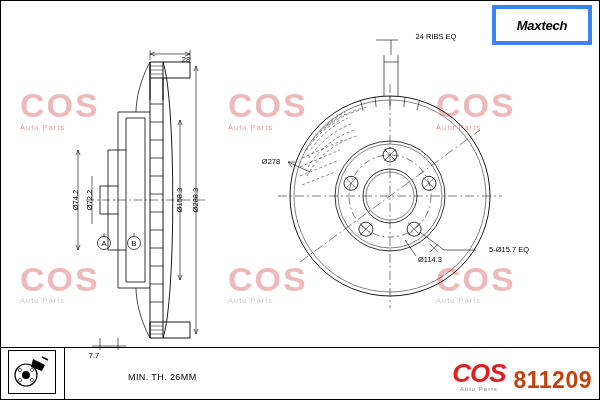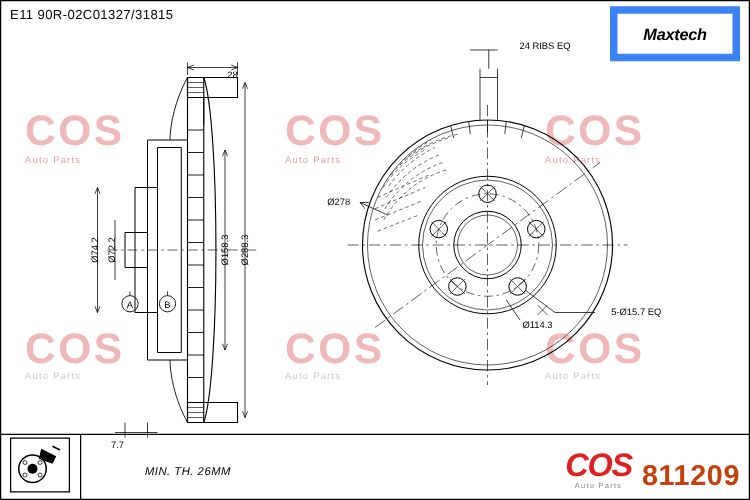--- a/index.html
+++ b/index.html
@@ -4,26 +4,26 @@
 <style>
   html,body{margin:0;padding:0;background:#fff;}
   body{width:600px;height:400px;overflow:hidden;font-family:"Liberation Sans",sans-serif;}
   #page{position:relative;width:600px;height:400px;background:#fff;box-sizing:border-box;}
   .frame{position:absolute;left:0;top:0;width:600px;height:400px;border:1px solid #000;box-sizing:border-box;}
   .wm{position:absolute;pointer-events:none;user-select:none;}
   .wm .big{font-size:34px;font-weight:bold;color:#f0b9b9;letter-spacing:2px;line-height:1;}
   .wm .sub{font-size:7.5px;color:#d9a3a3;letter-spacing:1px;margin-top:1px;}
   .wm .sub2{font-size:7.5px;color:#c9c9d6;letter-spacing:1px;}
   .partno-top{position:absolute;left:8px;top:6px;font-size:10.5px;color:#000;letter-spacing:0.3px;}
-  .logo-box{position:absolute;right:8px;top:5px;width:92px;height:32px;border:6px solid #3b82f6;background:#fff;display:flex;align-items:center;justify-content:center;}
+  .logo-box{position:absolute;right:8px;top:5px;width:92px;height:32px;border:4px solid #3b82f6;background:#fff;display:flex;align-items:center;justify-content:center;}
   .logo-box .mk{font-size:13px;font-weight:bold;font-style:italic;color:#000;letter-spacing:-0.2px;}
   .footer-line{position:absolute;left:0;right:0;bottom:52px;border-top:1px solid #000;}
   .vline{position:absolute;border-left:1px solid #000;}
   .icon-box{position:absolute;left:8px;bottom:6px;width:46px;height:42px;border:1px solid #000;background:#fff;}
-  .minth{position:absolute;left:116px;bottom:18px;font-size:9px;letter-spacing:0.4px;font-style:italic;}
+  .minth{position:absolute;left:128px;bottom:18px;font-size:9px;letter-spacing:0.4px;}
   .botlogo{position:absolute;right:8px;bottom:8px;display:flex;align-items:flex-end;gap:8px;}
   .botlogo .cos{font-size:26px;font-weight:bold;color:#e02020;font-style:italic;letter-spacing:-1px;line-height:0.9;}
   .botlogo .cossub{font-size:6px;color:#888;letter-spacing:1px;display:block;text-align:center;}
   .botlogo .num{font-size:23px;font-weight:bold;color:#c2410c;letter-spacing:0.5px;line-height:0.95;}
   svg{position:absolute;left:0;top:0;}
   .lbl{font-family:"Liberation Sans",sans-serif;font-size:7.5px;fill:#000;}
 </style>
 </head>
 <body>
 
@@ -48,21 +48,20 @@
   </div>
   <div class="wm" style="left:228px;top:262px;">
     <div class="big">COS</div>
     <div class="sub2">Auto Parts</div>
   </div>
   <div class="wm" style="left:436px;top:262px;">
     <div class="big">COS</div>
     <div class="sub2">Auto Parts</div>
   </div>
 
-  <div class="partno-top">E11 90R-02C01327/31815</div>
   <div class="logo-box">
     <span class="mk">Maxtech</span>
   </div>
 
   <svg width="600" height="400" viewBox="0 0 600 400">
     <g stroke="#000" fill="none" stroke-width="0.8">
 
       <path d="M150 62 L150 338" stroke-width="0.9"></path>
       <path d="M163 62 L163 338" stroke-width="0.9"></path>
 

